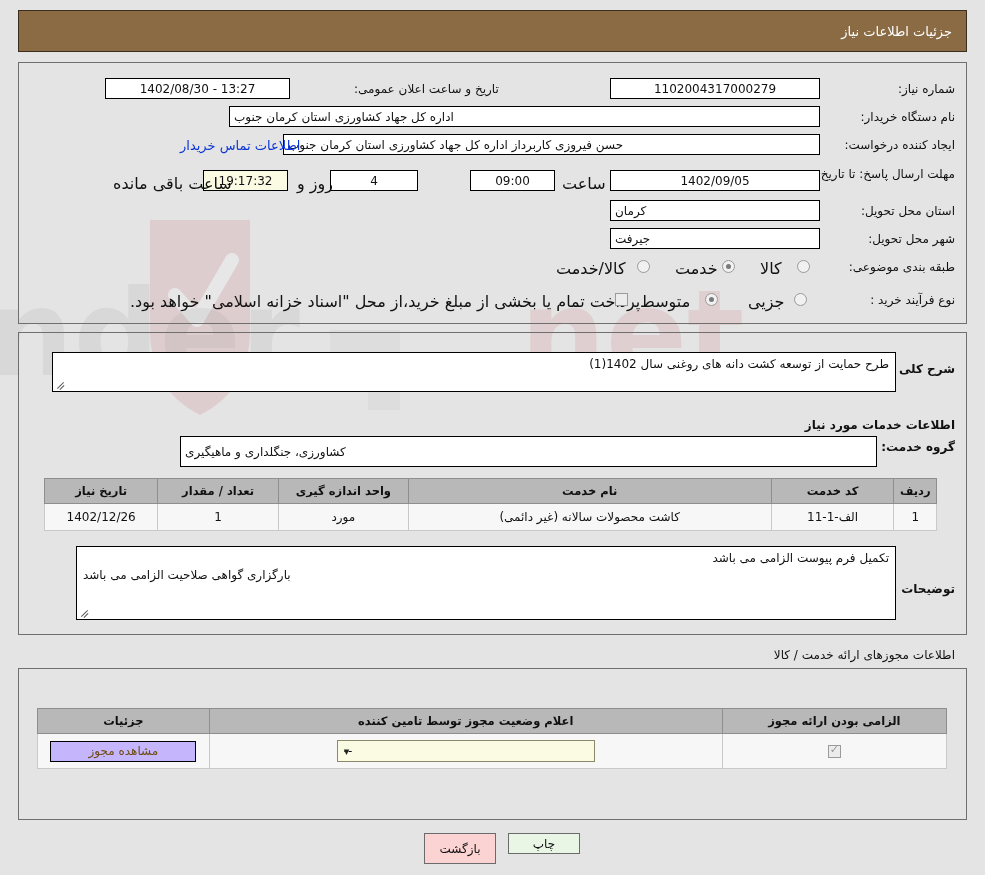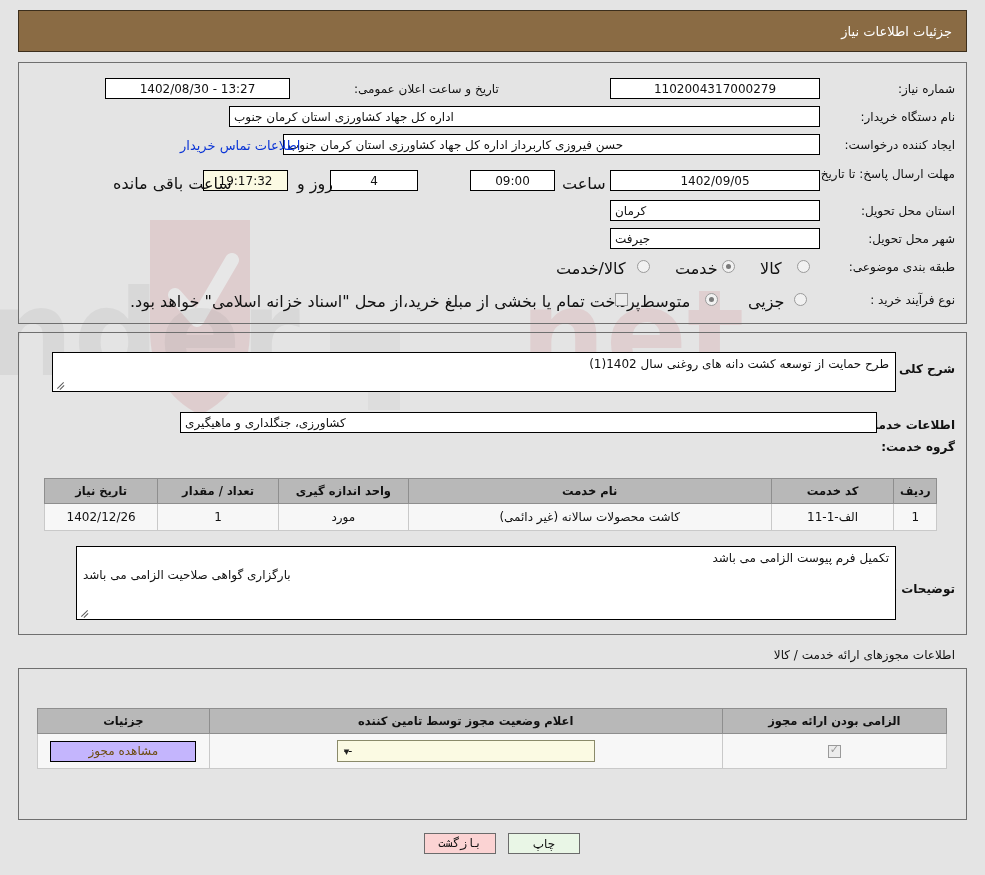--- a/index.html
+++ b/index.html
@@ -330,21 +330,21 @@
 
 <div class="sect-head" style="right:30px; top:362px;">شرح کلی نیاز:</div>
 <div class="ta" style="left:52px; top:352px; width:844px; height:40px;">
   <div style="text-align:right;">طرح حمایت از توسعه کشت دانه های روغنی  سال 1402(1)</div>
   <span class="grip"></span>
 </div>
 
 <div class="sect-head" style="right:30px; top:418px;">اطلاعات خدمات مورد نیاز</div>
 
 <div class="sect-head" style="right:30px; top:440px;">گروه خدمت:</div>
-<div class="fld right" style="left:180px; top:412px; width:697px; height:21px;">کشاورزی، جنگلداری و ماهیگیری</div>
+<div class="fld right" style="left:180px; top:436px; width:697px; height:31px;">کشاورزی، جنگلداری و ماهیگیری</div>
 
 <table class="grid" style="right:48px; top:478px; width:893px;">
   <thead>
     <tr>
       <th style="width:34px;">ردیف</th>
       <th style="width:124px;">کد خدمت</th>
       <th style="width:382px;">نام خدمت</th>
       <th style="width:125px;">واحد اندازه گیری</th>
       <th style="width:118px;">تعداد / مقدار</th>
       <th style="width:110px;">تاریخ نیاز</th>
@@ -392,13 +392,13 @@
         </span>
       </td>
       <td>
         <span class="btn-link" style="position:relative; display:flex; width:146px; height:21px; margin:0 auto;">مشاهده مجوز</span>
       </td>
     </tr>
   </tbody>
 </table>
 
 <div class="fbtn print" style="left:508px; top:833px; width:72px; height:21px;">چاپ</div>
-<div class="fbtn back" style="left:424px; top:833px; width:72px; height:21px;font-family:Liberation Mono, monospace;">بازگشت</div>
+<div class="fbtn back" style="left:424px; top:833px; width:72px; height:31px;">بازگشت</div>
 
 </body></html>

